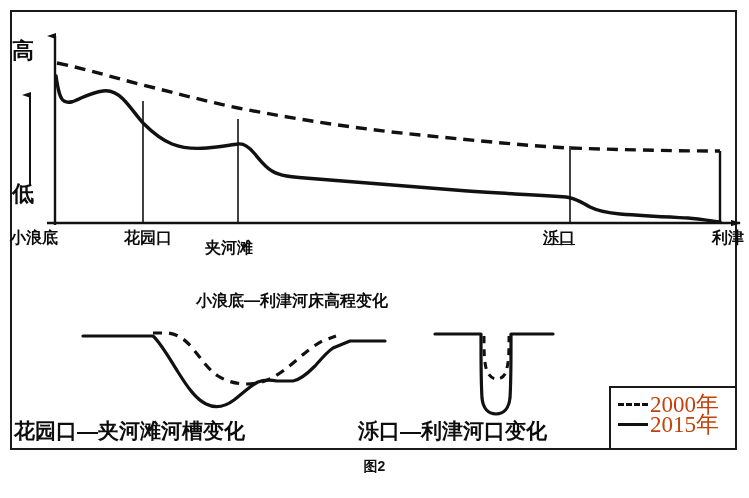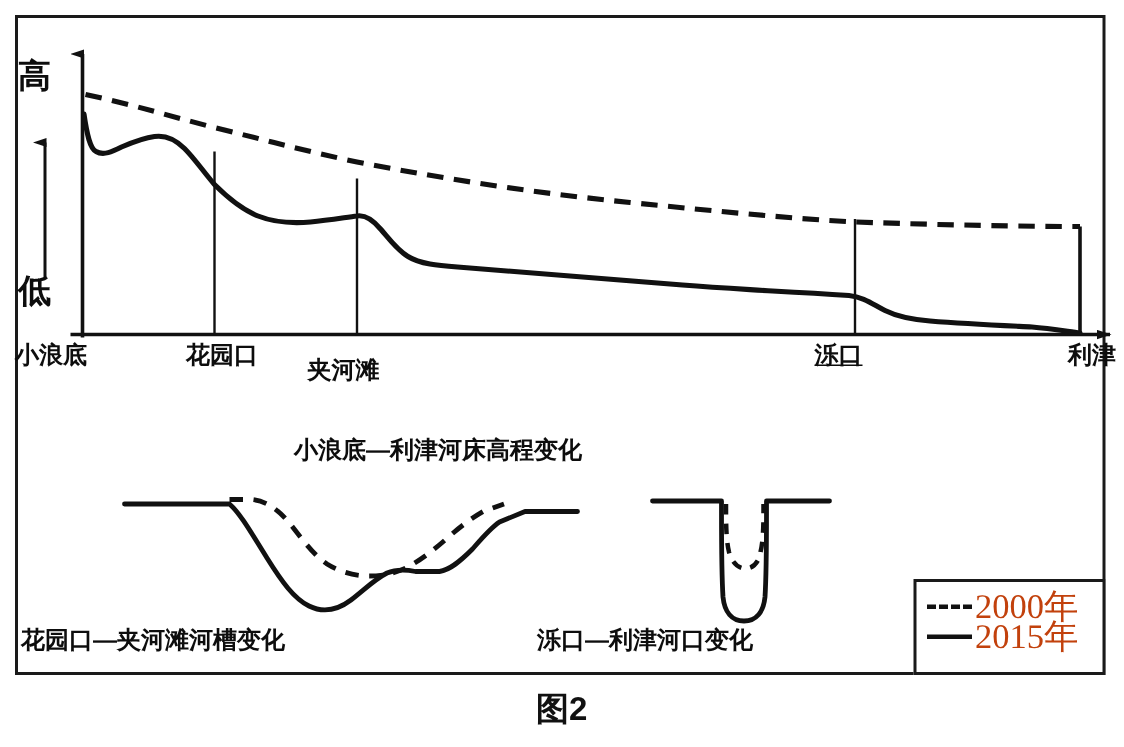--- a/index.html
+++ b/index.html
@@ -25,25 +25,25 @@
   .lbl{
     position:absolute;
     font-family:"Liberation Sans","DejaVu Sans",sans-serif;
     color:#0d0d0d;
     white-space:nowrap;
     line-height:1;
   }
   .axis-lbl{font-size:22px;font-weight:700;}
   .tick-lbl{font-size:16px;font-weight:700;}
   .sub-title{font-size:16px;font-weight:700;}
-  .sub-cap{font-size:16px;font-weight:700;}
+  .sub-cap{font-size:21px;font-weight:700;}
   .fig-cap{
     position:absolute;
     font-family:"Liberation Sans","DejaVu Sans",sans-serif;
-    font-size:22px;font-weight:700;
+    font-size:14px;font-weight:700;
     left:0;width:749px;text-align:center;top:458px;
   }
   .legend-box{
     position:absolute;
     left:609px;top:386px;
     width:128px;height:64px;
     border:2px solid #1a1a1a;
     box-sizing:border-box;
     background:#fff;
   }

